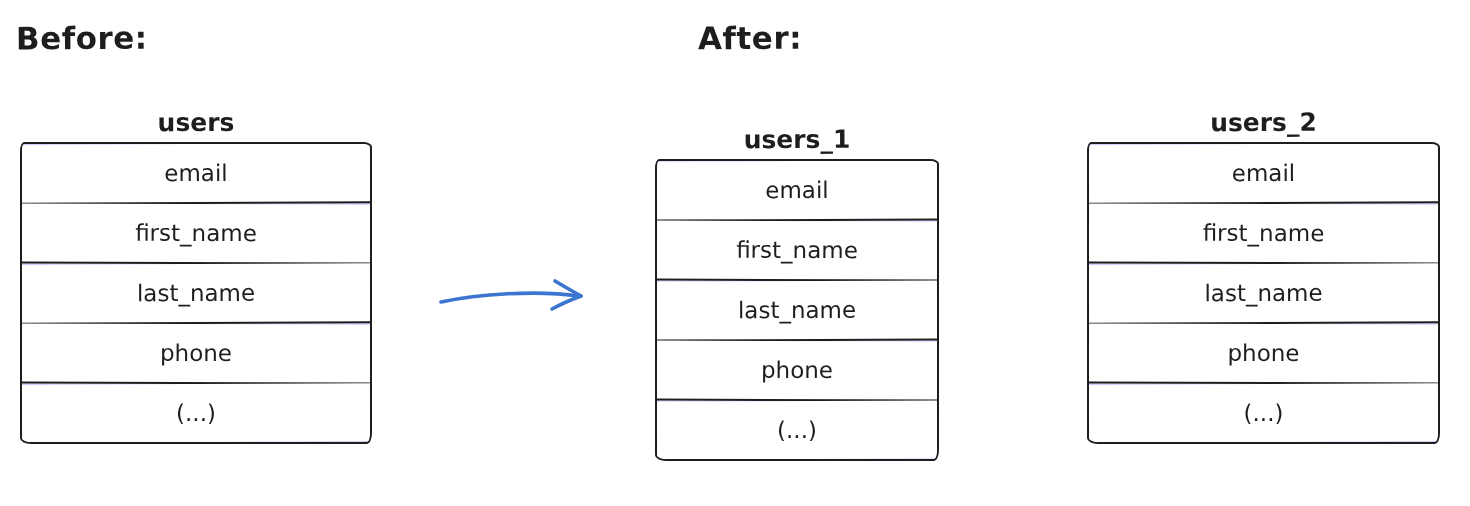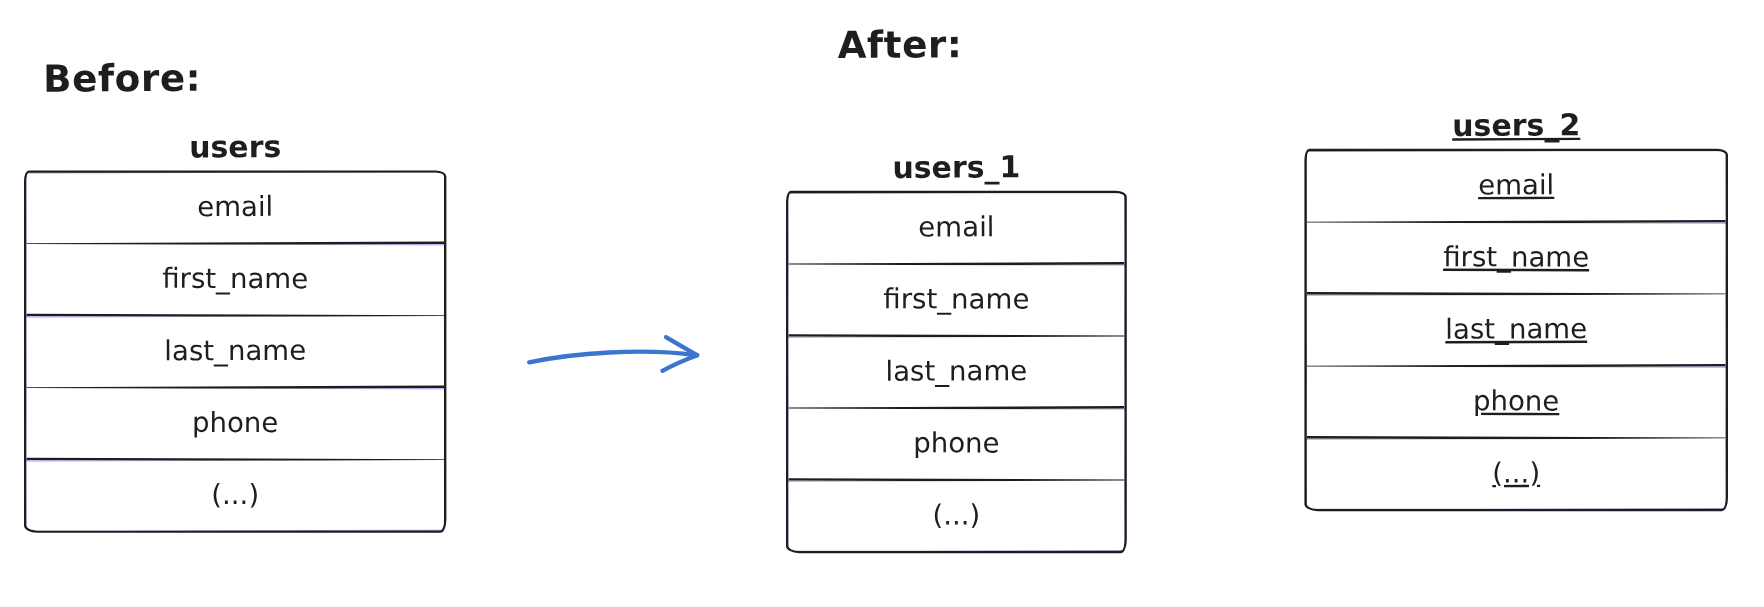--- a/index.html
+++ b/index.html
@@ -15,29 +15,29 @@
     font-family: "DejaVu Sans", "Liberation Sans", sans-serif;
     color: #1e1e1e;
   }
   .heading {
     position: absolute;
     font-size: 31px;
     font-weight: 700;
     letter-spacing: 0.5px;
     transform: rotate(-0.4deg);
   }
-  #heading-before { left: 36px; top: 20px; margin-top: 28px; }
+  #heading-before { left: 16px; top: 20px; }
   #heading-after  { left: 698px; top: 20px; }
 
   .sketch-table {
     position: absolute;
   }
   #table-users   { left: 20px;   top: 108px; width: 352px; }
   #table-users-1 { left: 655px;  top: 125px; width: 284px; }
-  #table-users-2 { left: 1087px; top: 90px; width: 353px; text-decoration: underline; }
+  #table-users-2 { left: 1087px; top: 108px; width: 353px; }
 
   .table-title {
     text-align: center;
     font-size: 25px;
     font-weight: 600;
     height: 34px;
     line-height: 30px;
     transform: rotate(-0.3deg);
   }
   .table-box {

